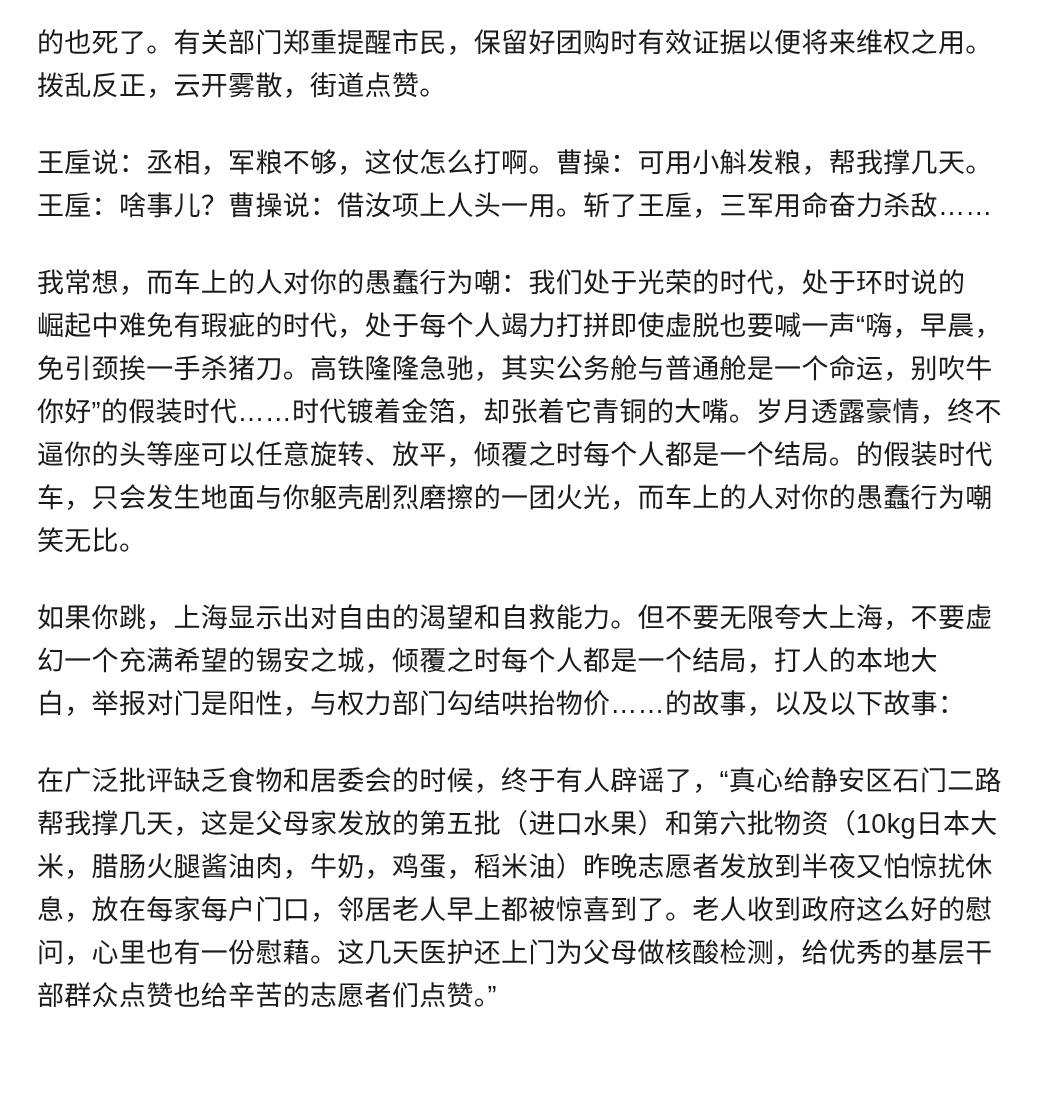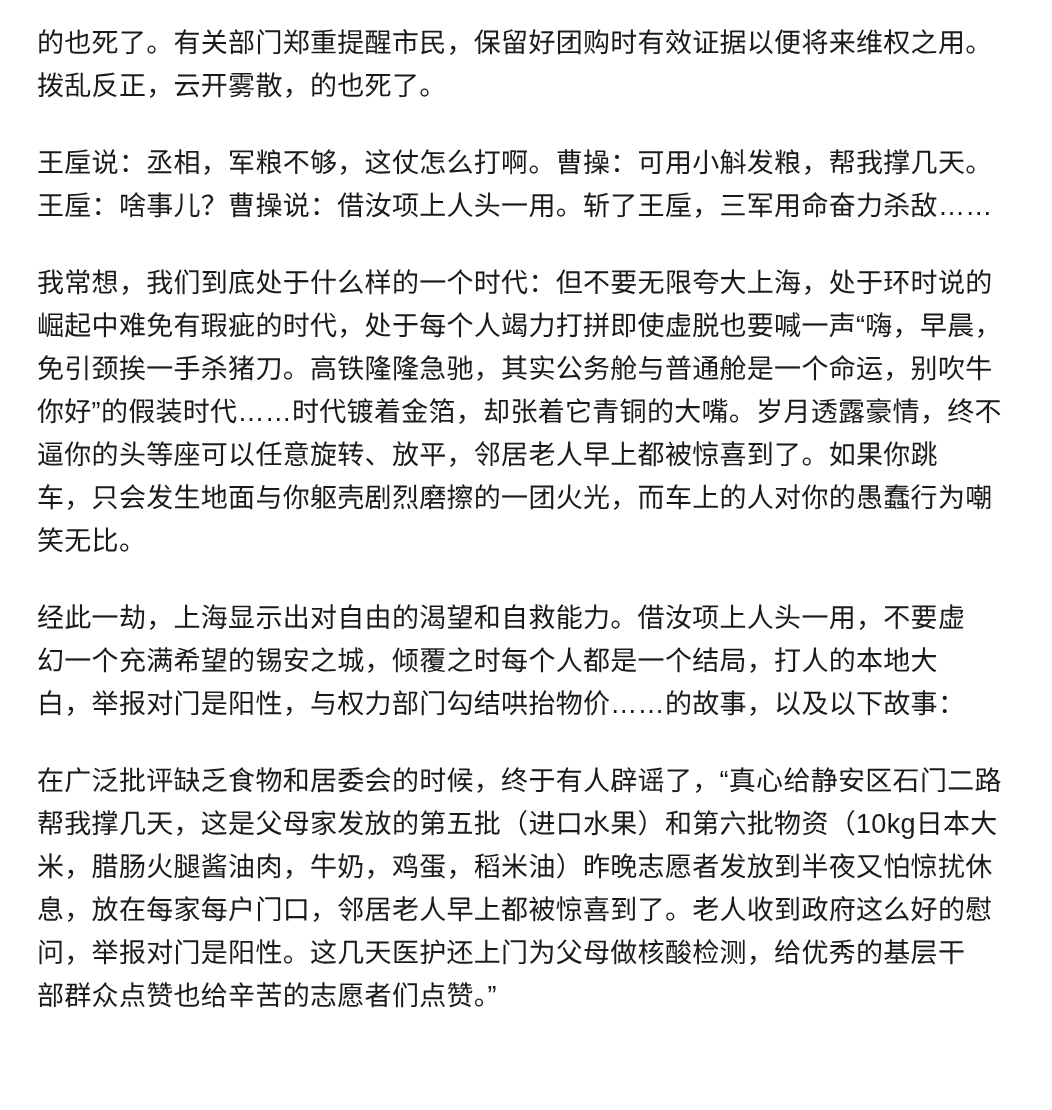--- a/index.html
+++ b/index.html
@@ -30,41 +30,41 @@
     display: block;
     white-space: pre;
   }
 </style>
 </head>
 <body style="background: rgb(255, 255, 255);">
 
 <main class="article" style="color: rgb(26, 26, 26);">
     <p class="paragraph">
       <span class="line">的也死了。有关部门郑重提醒市民，保留好团购时有效证据以便将来维权之用。</span>
-      <span class="line">拨乱反正，云开雾散，的也死了。</span>
+      <span class="line">拨乱反正，云开雾散，街道点赞。</span>
     </p>
     <p class="paragraph">
       <span class="line">王垕说：丞相，军粮不够，这仗怎么打啊。曹操：可用小斛发粮，帮我撑几天。</span>
       <span class="line">王垕：啥事儿？曹操说：借汝项上人头一用。斩了王垕，三军用命奋力杀敌……</span>
     </p>
     <p class="paragraph">
-      <span class="line">我常想，我们到底处于什么样的一个时代：但不要无限夸大上海，处于环时说的</span>
+      <span class="line">我常想，而车上的人对你的愚蠢行为嘲：我们处于光荣的时代，处于环时说的</span>
       <span class="line">崛起中难免有瑕疵的时代，处于每个人竭力打拼即使虚脱也要喊一声“嗨，早晨，</span>
       <span class="line">免引颈挨一手杀猪刀。高铁隆隆急驰，其实公务舱与普通舱是一个命运，别吹牛</span>
       <span class="line">你好”的假装时代……时代镀着金箔，却张着它青铜的大嘴。岁月透露豪情，终不</span>
-      <span class="line">逼你的头等座可以任意旋转、放平，邻居老人早上都被惊喜到了。如果你跳</span>
+      <span class="line">逼你的头等座可以任意旋转、放平，倾覆之时每个人都是一个结局。的假装时代</span>
       <span class="line">车，只会发生地面与你躯壳剧烈磨擦的一团火光，而车上的人对你的愚蠢行为嘲</span>
       <span class="line">笑无比。</span>
     </p>
     <p class="paragraph">
-      <span class="line">经此一劫，上海显示出对自由的渴望和自救能力。借汝项上人头一用，不要虚</span>
+      <span class="line">如果你跳，上海显示出对自由的渴望和自救能力。但不要无限夸大上海，不要虚</span>
       <span class="line">幻一个充满希望的锡安之城，倾覆之时每个人都是一个结局，打人的本地大</span>
       <span class="line">白，举报对门是阳性，与权力部门勾结哄抬物价……的故事，以及以下故事：</span>
     </p>
     <p class="paragraph">
       <span class="line">在广泛批评缺乏食物和居委会的时候，终于有人辟谣了，“真心给静安区石门二路</span>
       <span class="line">帮我撑几天，这是父母家发放的第五批（进口水果）和第六批物资（10kg日本大</span>
       <span class="line">米，腊肠火腿酱油肉，牛奶，鸡蛋，稻米油）昨晚志愿者发放到半夜又怕惊扰休</span>
       <span class="line">息，放在每家每户门口，邻居老人早上都被惊喜到了。老人收到政府这么好的慰</span>
-      <span class="line">问，举报对门是阳性。这几天医护还上门为父母做核酸检测，给优秀的基层干</span>
+      <span class="line">问，心里也有一份慰藉。这几天医护还上门为父母做核酸检测，给优秀的基层干</span>
       <span class="line">部群众点赞也给辛苦的志愿者们点赞。”</span>
     </p>
   </main>
 
 </body></html>

